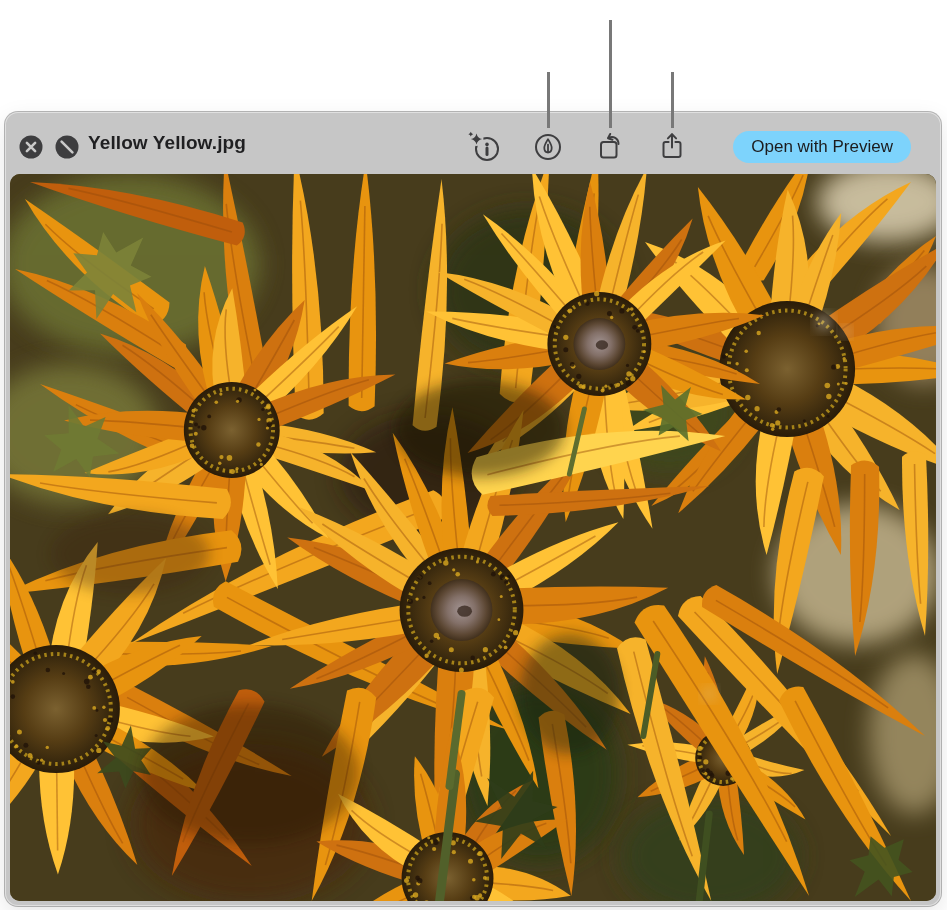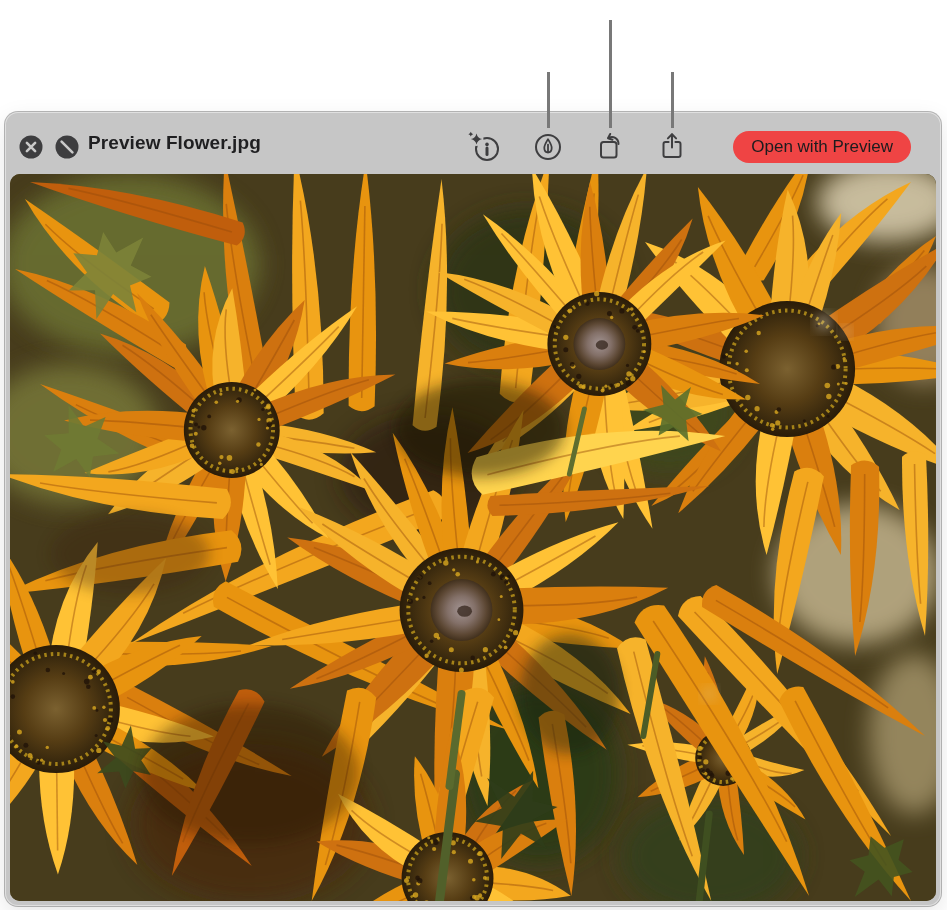--- a/index.html
+++ b/index.html
@@ -14,21 +14,21 @@
   .ql-window{position:absolute;left:5px;top:112px;width:936px;height:794px;
     background:#c6c6c6;border-radius:13px;z-index:1;
     box-shadow:0 0 0 1px rgba(120,120,120,.55), inset 0 0 0 1px rgba(255,255,255,.45),
                0 8px 24px rgba(0,0,0,.10);}
   .titlebar{position:absolute;left:0;top:0;width:100%;height:62px;}
   .tb-btn{position:absolute;top:22px;width:26px;height:26px;cursor:default;}
   .tb-title{position:absolute;left:83px;top:0;height:62px;display:flex;align-items:center;
     font-size:19px;font-weight:700;color:#1f1f21;letter-spacing:.1px;white-space:nowrap;}
   .tool-icon{position:absolute;}
   .pill-btn{position:absolute;right:30px;top:19px;height:32px;border-radius:16px;
-    background:#ef4444;border:none;display:flex;align-items:center;padding:0 18px;
+    background:#7dd3fc;border:none;display:flex;align-items:center;padding:0 18px;
     font-family:inherit;font-size:17px;font-weight:500;color:#1c1c1e;white-space:nowrap;}
   svg.glyph{display:block;}
   .stroke{stroke:#3e3e40;fill:none;stroke-width:2;stroke-linecap:round;stroke-linejoin:round;}
 
   
   .photo{position:absolute;left:5px;top:62px;width:926px;height:727px;border-radius:10px;
     overflow:hidden;background:#5a4a20;}
   .photo svg{display:block;width:100%;height:100%;}
 </style>
 </head>
@@ -53,21 +53,21 @@
         </svg>
       </div>
 
       <div class="tb-btn" style="left:49px;">
         <svg class="glyph" width="26" height="26" viewBox="0 0 26 26">
           <circle cx="13" cy="13" r="11.5" fill="#3d3d3f"></circle>
           <path d="M7.6,7.6 L18.4,18.4" stroke="#c9c9c9" stroke-width="2.6" stroke-linecap="round" fill="none"></path>
         </svg>
       </div>
 
-      <div class="tb-title">Preview Flower.jpg</div>
+      <div class="tb-title">Yellow Yellow.jpg</div>
 
       <div class="tool-icon" style="left:461px;top:19px;">
         <svg class="glyph" width="36" height="32" viewBox="0 0 36 32">
           <circle class="stroke" cx="21" cy="18" r="11"></circle>
           <circle cx="10.5" cy="8" r="7" fill="#c6c6c6"></circle>
           <path d="M10.5,2.4 Q11.5,7 16.1,8 Q11.5,9 10.5,13.6 Q9.5,9 4.9,8 Q9.5,7 10.5,2.4 Z" fill="#3e3e40"></path>
           <path d="M4.8,0.8 Q5.3,2.7 7.2,3.2 Q5.3,3.7 4.8,5.6 Q4.3,3.7 2.4,3.2 Q4.3,2.7 4.8,0.8 Z" fill="#3e3e40"></path>
           <circle cx="21" cy="13.4" r="1.8" fill="#3e3e40"></circle>
           <path d="M21,17 L21,23.6" stroke="#3e3e40" stroke-width="3" stroke-linecap="round" fill="none"></path>
         </svg>

